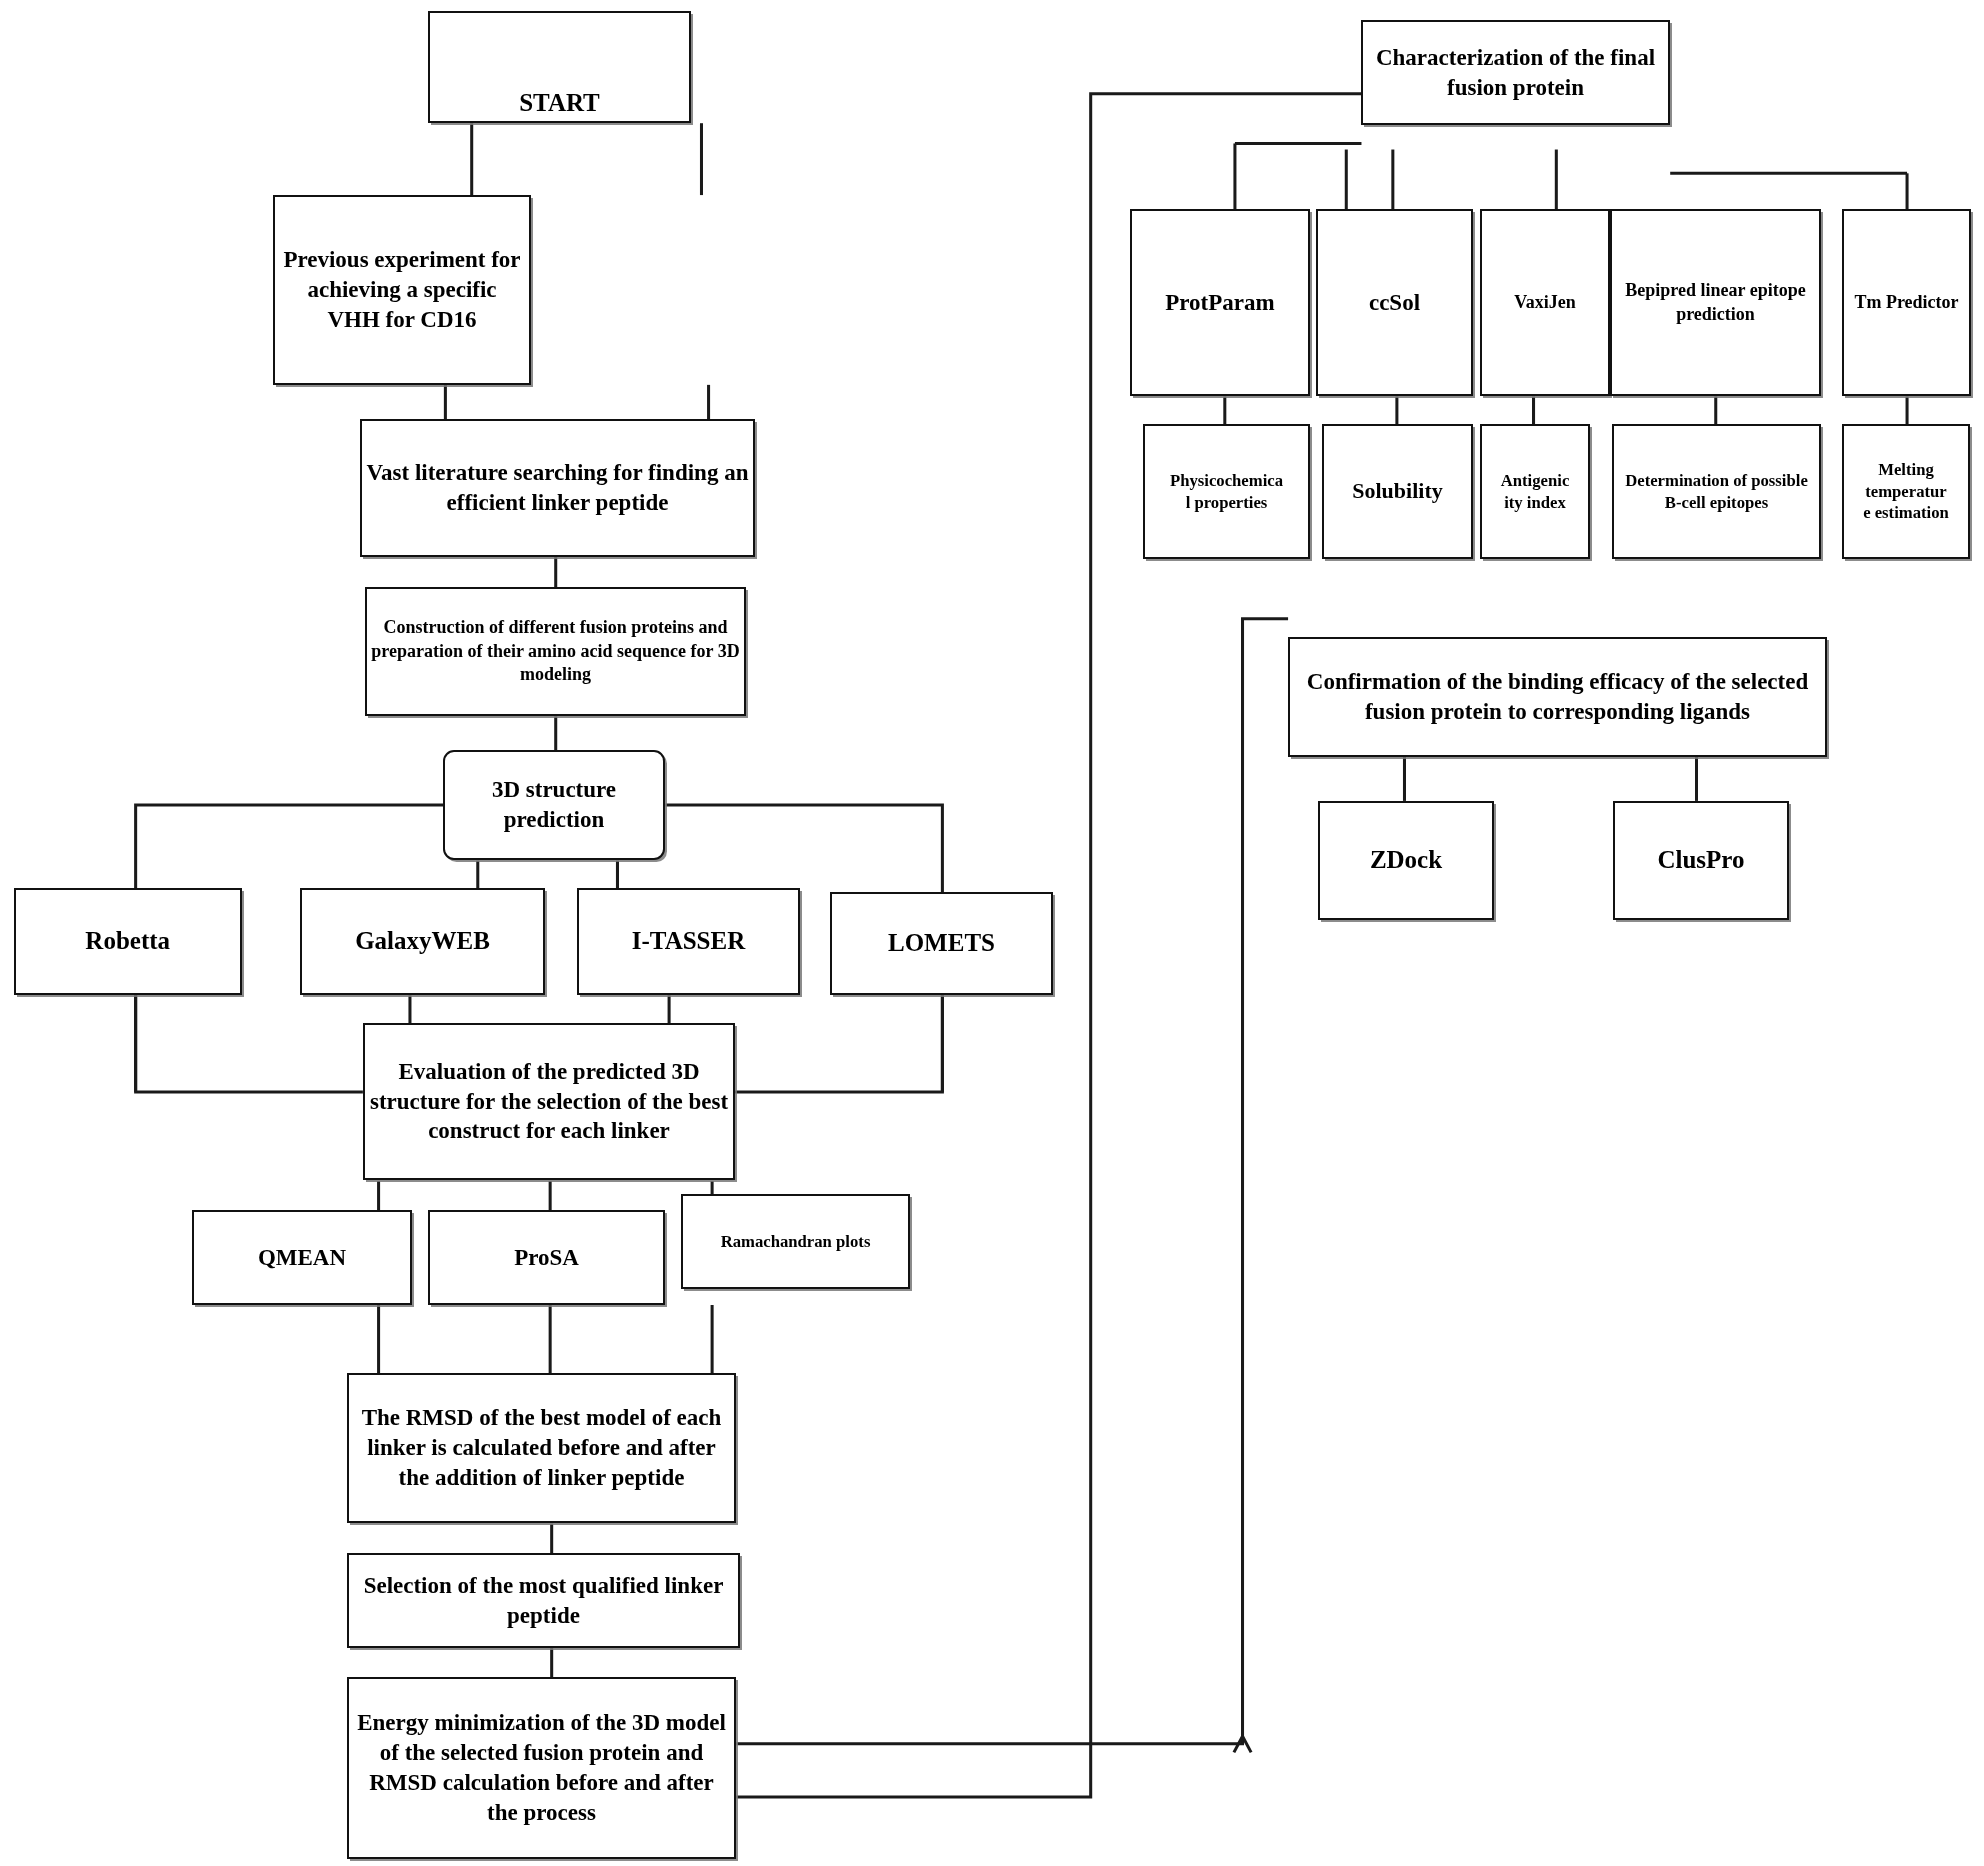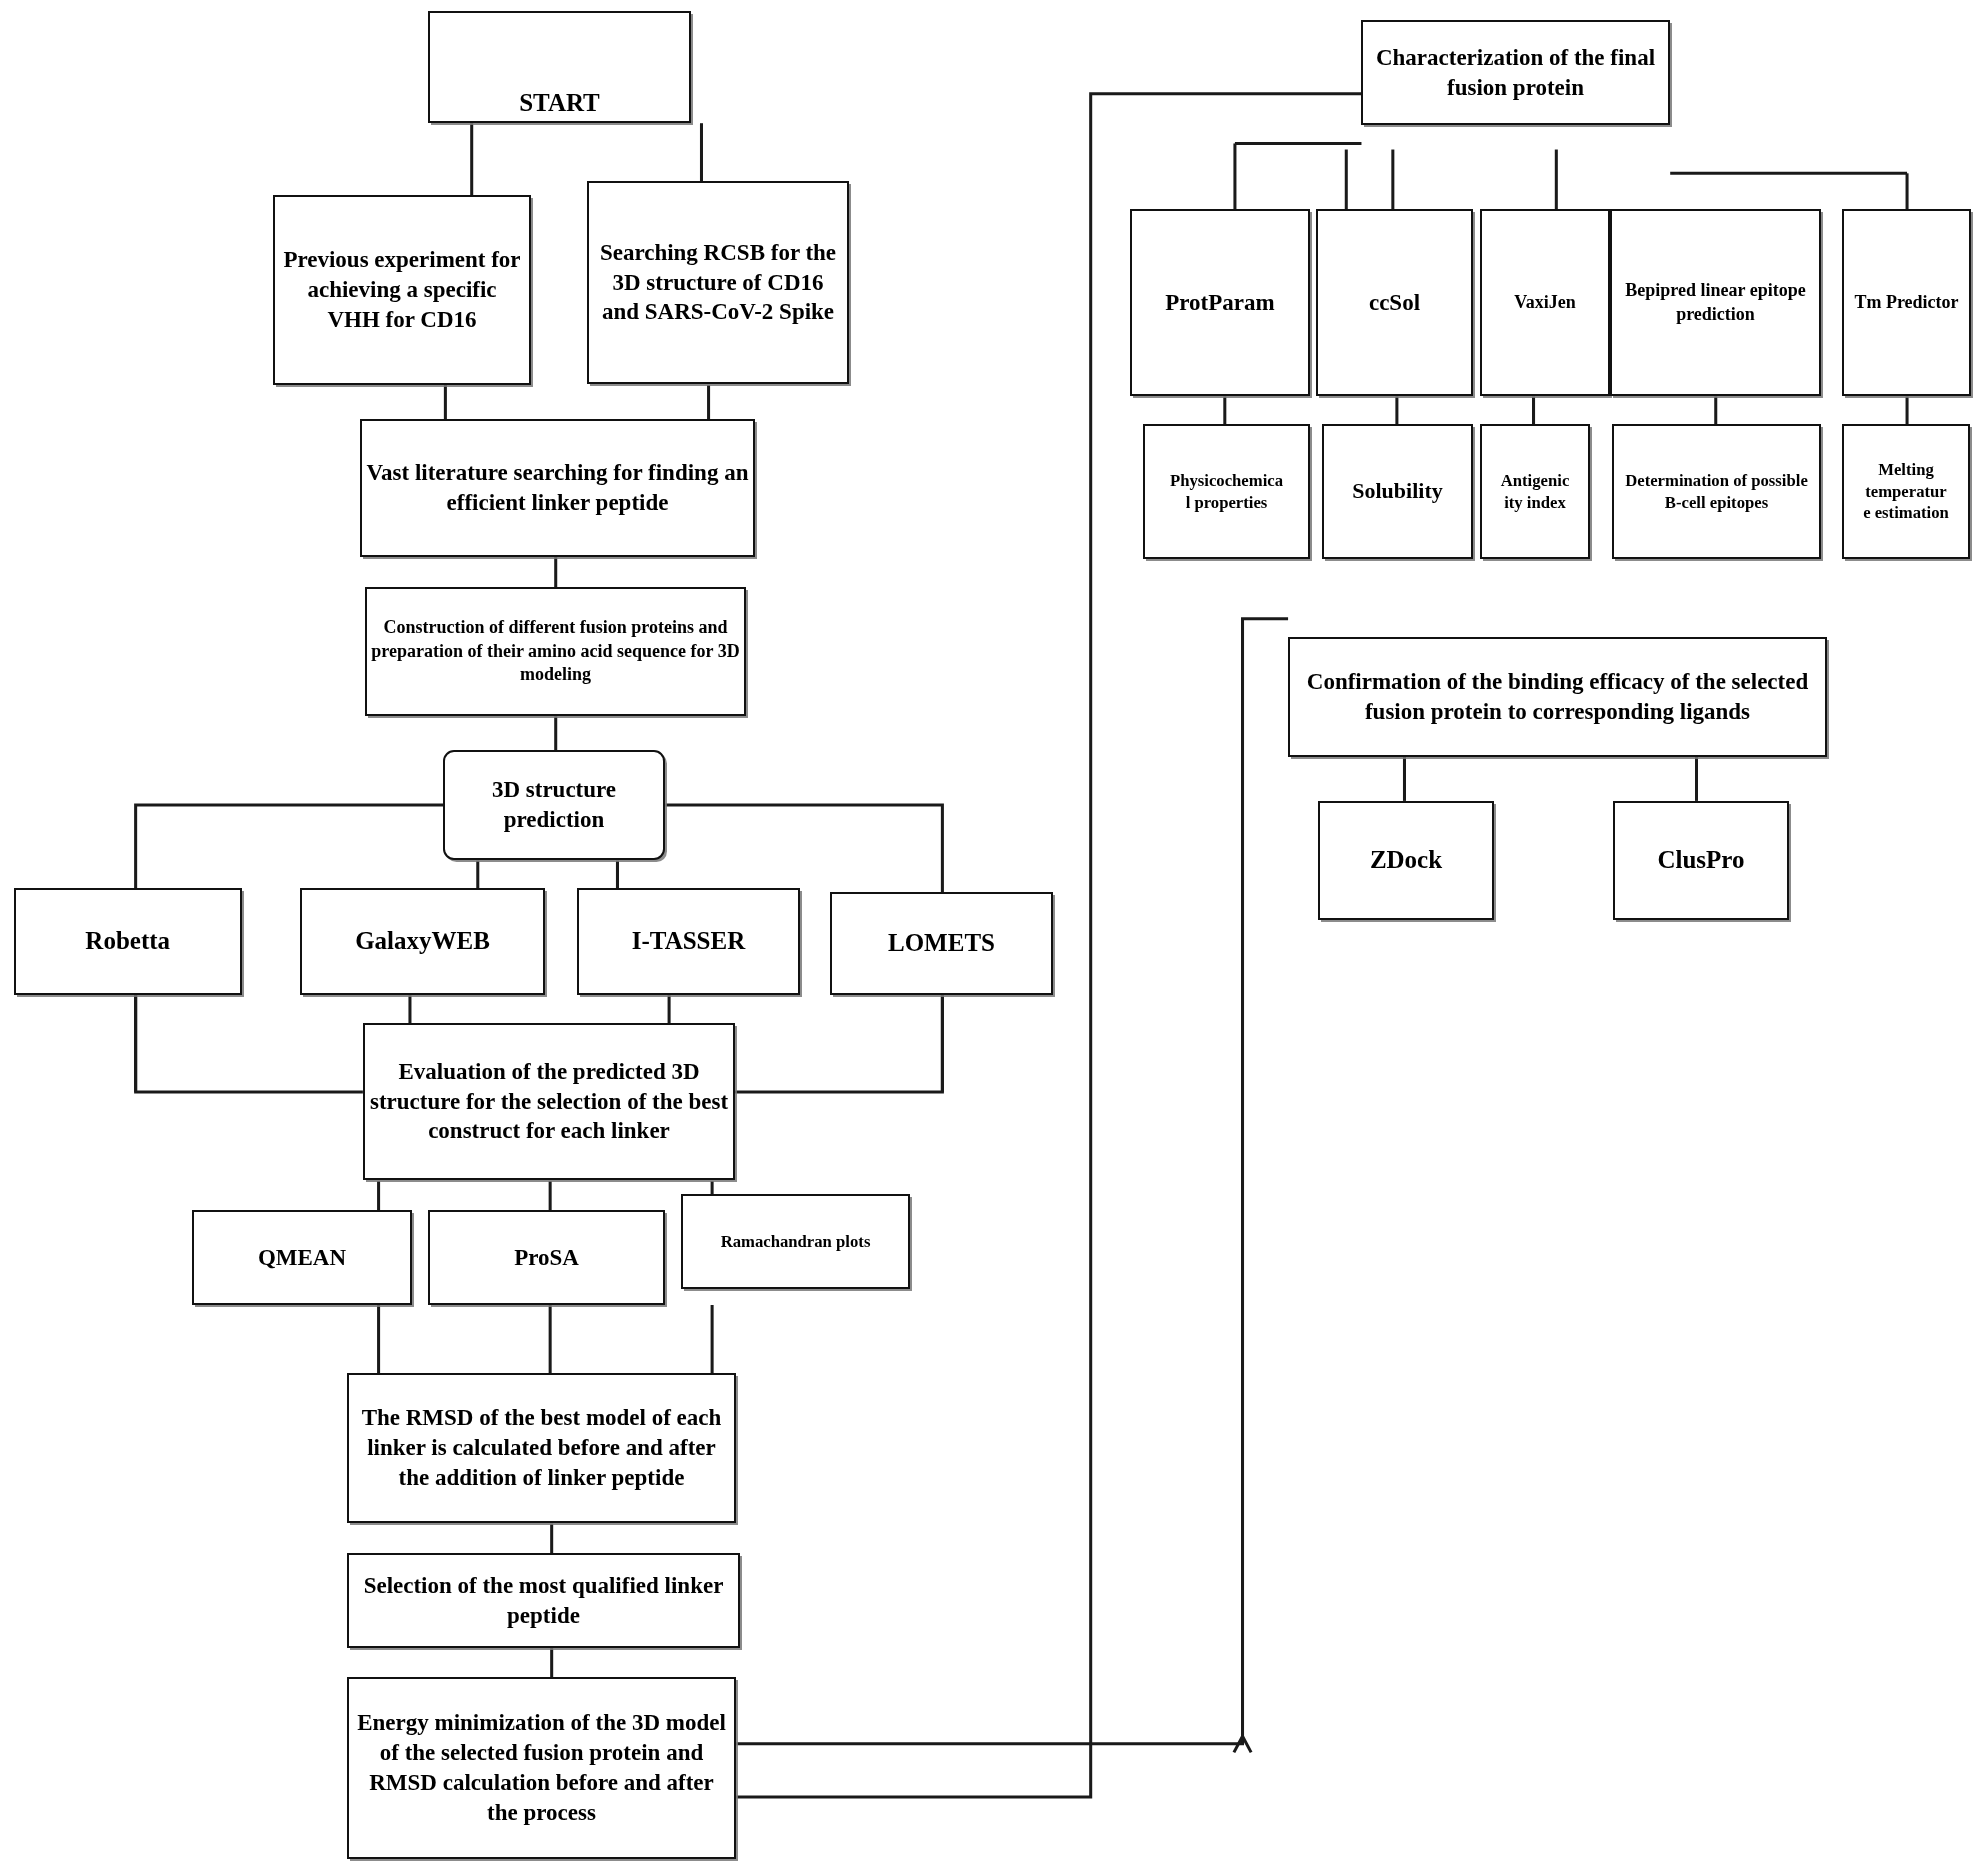--- a/index.html
+++ b/index.html
@@ -125,23 +125,20 @@
   </svg>
 
   <div class="node fs-xl" style="left:428px; top:11px; width:263px; height:112px;align-items:flex-end;">
     <span class="lbl">START</span>
   </div>
 
   <div class="node fs-lg" style="left:273px; top:195px; width:258px; height:190px;">
     <span class="lbl">Previous experiment for achieving a specific VHH for CD16</span>
   </div>
 
-  <div class="node fs-lg" style="left:587px; top:181px; width:262px; height:203px;">
-    <span class="lbl">Searching RCSB for the 3D structure of CD16 and SARS-CoV-2 Spike</span>
-  </div>
 
   <div class="node fs-lg" style="left:360px; top:419px; width:395px; height:138px;">
     <span class="lbl">Vast literature searching for finding an efficient linker peptide</span>
   </div>
 
   <div class="node fs-sm" style="left:365px; top:587px; width:381px; height:129px;">
     <span class="lbl">Construction of different fusion proteins and preparation of their amino acid sequence for 3D modeling</span>
   </div>
 
   <div class="node fs-lg" style="left:443px; top:750px; width:222px; height:110px;border-radius:11px;">

